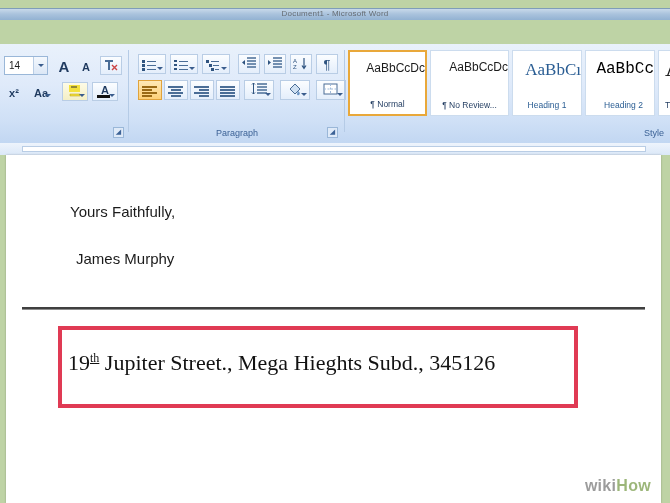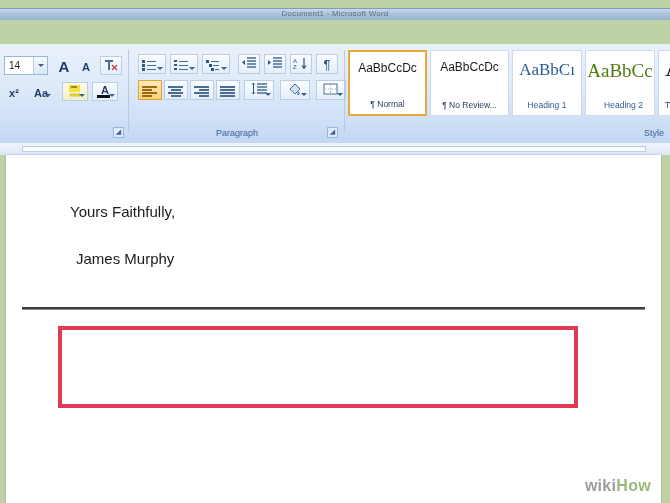--- a/index.html
+++ b/index.html
@@ -209,21 +209,21 @@
     border: 1px solid #ccdcee;
     overflow: hidden;
   }
   .stylebox.sel {
     border: 2px solid #e9a83a;
     box-shadow: 0 0 0 1px #fff inset;
   }
   .style-sample {
     position: absolute;
     left: 0; right: 0; top: 9px;
-    text-align: center;
+    text-align: right;
     white-space: nowrap;
     overflow: hidden;
   }
   .style-name {
     position: absolute;
     left: 0; right: 0; bottom: 5px;
     text-align: center;
     font-size: 8.5px;
     color: #1f3a5f;
     white-space: nowrap;
@@ -510,21 +510,21 @@
         <div class="style-sample" style="font-size:12px; color:#1b1b1b;">AaBbCcDc</div>
         <div class="style-name">¶ No Review...</div>
       </div>
 
       <div class="stylebox" style="left:164px; width:70px;">
         <div class="style-sample" style="font-family:'Liberation Serif',serif; font-size:17px; color:#2a5d93;">AaBbCı</div>
         <div class="style-name" style="color:#2a5d93;">Heading 1</div>
       </div>
 
       <div class="stylebox" style="left:237px; width:70px;">
-        <div class="style-sample" style="font-family:Liberation Serif, serif; font-size:19px; color:#4d7c0f;">AaBbCc</div>
+        <div class="style-sample" style="font-family:Liberation Mono, monospace; font-size:16px; color:#000000;">AaBbCc</div>
         <div class="style-name" style="color:#2a5d93;padding-left:7px;">Heading 2</div>
       </div>
 
       <div class="stylebox" style="left:310px; width:50px;">
         <div class="style-sample" style="font-family:'Liberation Serif',serif; font-size:26px; color:#1b1b1b; top:2px; text-align:left; padding-left:6px;">A</div>
         <div class="style-name" style="text-align:left; padding-left:6px;">T</div>
       </div>
 
       <div class="group-label" style="left:auto; right:6px; width:auto; text-align:right;">Style</div>
     </div>
@@ -538,20 +538,23 @@
     <div class="page">
 
       <div class="para" style="left:64px; top:48px; font-size:15px;">Yours Faithfully,</div>
 
       <div class="para" style="left:70px; top:95px; font-size:15px;">James Murphy</div>
 
       <div class="hr"></div>
 
       <div class="redbox"></div>
 
+      <div class="address">
+        <span>19</span><sup>th</sup><span> Jupiter Street., Mega Hieghts Subd., 345126</span>
+      </div>
 
       <div class="watermark">
         <span class="wiki">wiki</span><span class="how">How</span>
       </div>
     </div>
   </div>
 
 </div>
 
 </body></html>

